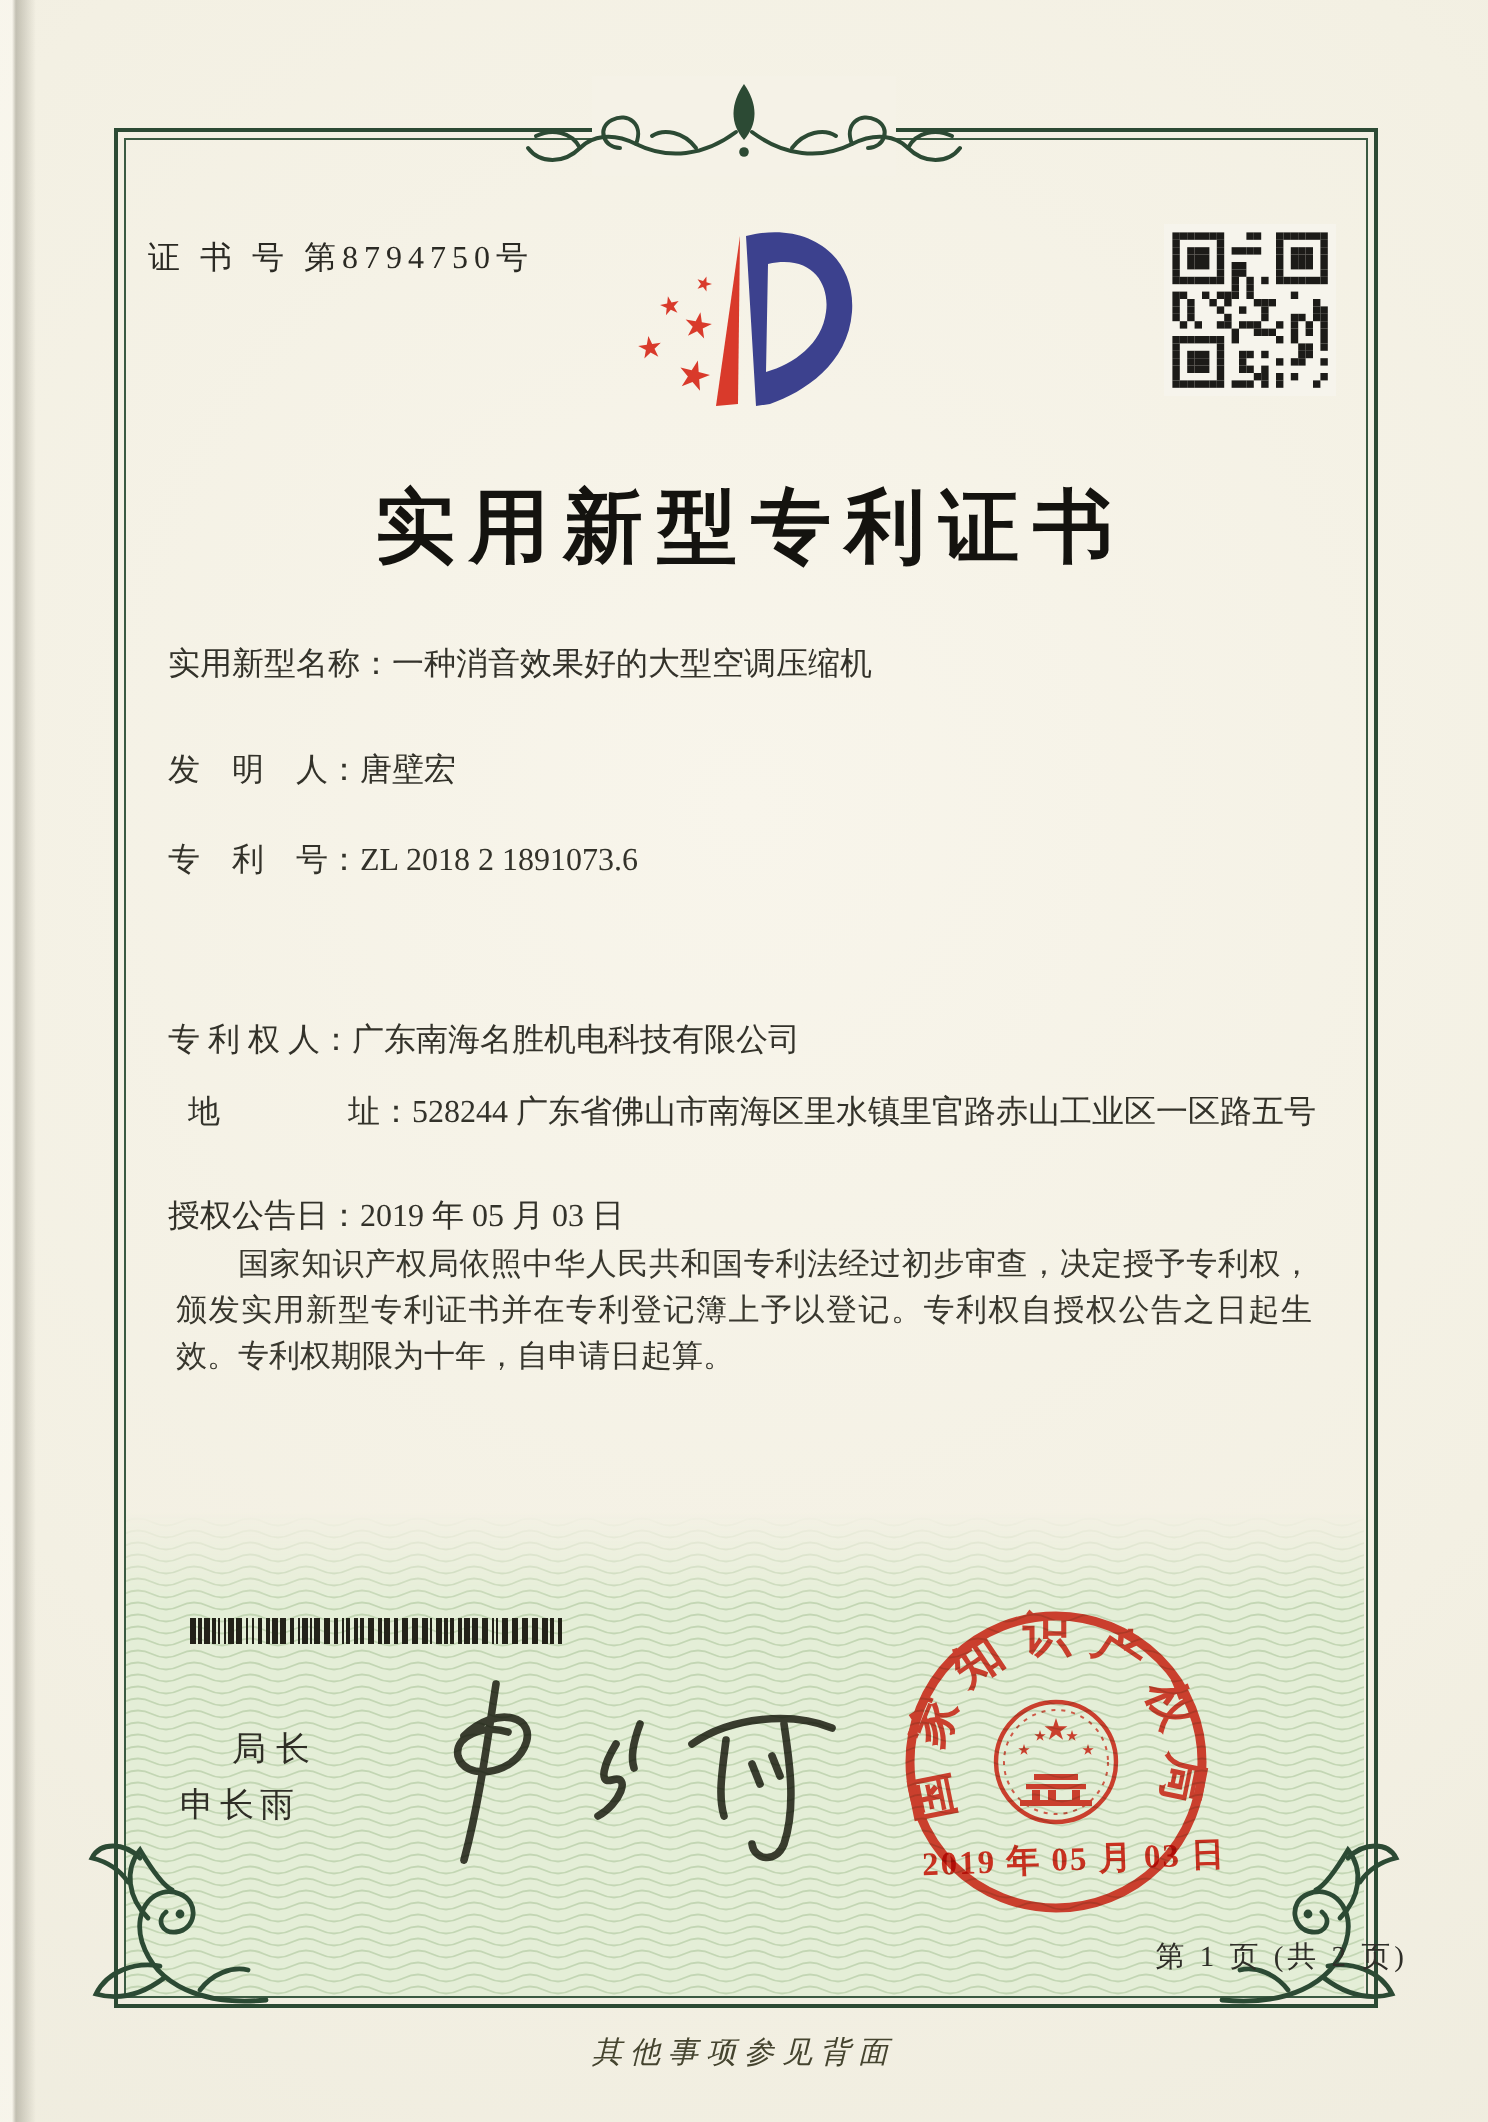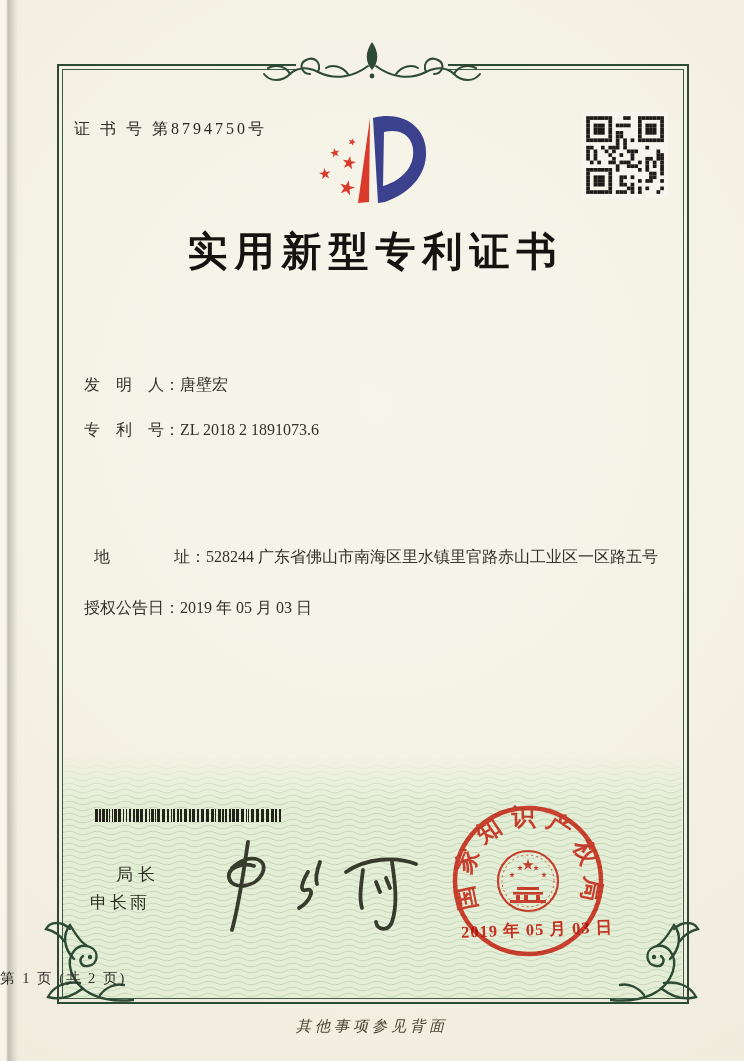--- a/index.html
+++ b/index.html
@@ -16,41 +16,41 @@
     -webkit-mask-image:linear-gradient(180deg,transparent 0,#000 46px);
     mask-image:linear-gradient(180deg,transparent 0,#000 46px);}
   .guilloche svg{position:absolute;inset:0;}
   .crest{position:absolute;left:258px;top:38px;}
   .corner{position:absolute;top:921px;}
   .corner-l{left:40px;}
   .corner-r{left:609px;transform:scaleX(-1);}
   .cert-no{position:absolute;left:74px;top:119px;font-size:16px;letter-spacing:3px;color:#2b2a24;}
   .logo{position:absolute;left:312px;top:106px;}
   .qr{position:absolute;left:582px;top:112px;}
-  .title{position:absolute;left:0;right:0;top:224px;margin:0;text-align:center;
+  .title{position:absolute;left:0;right:0;top:224px;margin:12px;text-align:center;
     font-size:40px;font-weight:700;letter-spacing:7px;padding-left:7px;color:#14130f;}
   .row{position:absolute;left:84px;font-size:16px;white-space:nowrap;color:#33322a;}
   .row .lbl{white-space:pre;}
   .row-name{top:322px}.row-inv{top:375px}.row-pat{top:420px}.row-fil{top:465px}.row-own{top:510px}
   .row-addr{top:544px;white-space:normal;width:578px;line-height:26px;display:flex;margin-left:10px;}
   .row-addr .lbl{flex:0 0 auto;}
   .row-addr .val{flex:1;}
   .row-grant{top:598px;width:600px;}
   .grant-no-pair{position:absolute;left:288px;top:0;}
   .paras{position:absolute;left:88px;top:621px;width:568px;font-size:15.5px;line-height:23px;
     text-align:justify;color:#38372e;}
   .paras p{margin:0;text-indent:2em;}
   .barcode{position:absolute;left:95px;top:809px;}
   .sig-title{position:absolute;left:90px;top:863px;font-size:17px;letter-spacing:5px;color:#2f2e26;margin-left:26px;}
   .sig-name{position:absolute;left:90px;top:891px;font-size:17px;letter-spacing:3px;color:#2f2e26;}
   .sig-svg{position:absolute;left:196px;top:838px;mix-blend-mode:multiply;}
   .seal{position:absolute;left:450px;top:803px;mix-blend-mode:multiply;opacity:.93;}
   .seal-date{position:absolute;left:461px;top:919px;font-size:16.5px;font-weight:700;color:#e03425;
     letter-spacing:1px;transform:rotate(-2deg);mix-blend-mode:multiply;white-space:nowrap;}
-  .page-no{position:absolute;left:0;right:40px;top:969px;text-align:left;font-size:14.5px;
+  .page-no{position:absolute;left:0;right:40px;top:969px;text-align:right;font-size:14.5px;
     letter-spacing:2px;color:#2f2e28;}
   .note{position:absolute;left:0;right:0;top:1017px;text-align:center;font-size:15px;
     letter-spacing:4px;color:#45442f;font-style:italic;}
 </style>
 </head>
 <body>
 
 <div class="page">
 
   <div class="scan-edge"></div>
@@ -352,35 +352,42 @@
       <rect x="33.800000000000004" y="78.2" width="3.7" height="3.7" fill="#1c1b18"></rect>
       <rect x="37.50000000000001" y="78.2" width="3.7" height="3.7" fill="#1c1b18"></rect>
       <rect x="41.2" y="78.2" width="3.7" height="3.7" fill="#1c1b18"></rect>
       <rect x="48.60000000000001" y="78.2" width="3.7" height="3.7" fill="#1c1b18"></rect>
       <rect x="56.00000000000001" y="78.2" width="3.7" height="3.7" fill="#1c1b18"></rect>
       <rect x="74.5" y="78.2" width="3.7" height="3.7" fill="#1c1b18"></rect>
     </svg>
 
   <h1 class="title">实用新型专利证书</h1>
 
+  <div class="row row-name">
+    <span class="lbl">实用新型名称：</span><span class="val">一种消音效果好的大型空调压缩机</span>
+  </div>
   <div class="row row-inv">
     <span class="lbl">发　明　人：</span><span class="val">唐壁宏</span>
   </div>
   <div class="row row-pat">
     <span class="lbl">专　利　号：</span><span class="val">ZL 2018 2 1891073.6</span>
+  </div>
+  <div class="row row-own">
+    <span class="lbl">专 利 权 人：</span><span class="val">广东南海名胜机电科技有限公司</span>
   </div>
   <div class="row row-addr">
     <span class="lbl">地　　　　址：</span>
       <span class="val">528244 广东省佛山市南海区里水镇里官路赤山工业区一区路五号</span>
   </div>
   <div class="row row-grant">
     <span class="lbl">授权公告日：</span><span class="val">2019 年 05 月 03 日</span>
   </div>
 
   <div class="paras">
+    <p>国家知识产权局依照中华人民共和国专利法经过初步审查，决定授予专利权，颁发实用新型专利证书并在专利登记簿上予以登记。专利权自授权公告之日起生效。专利权期限为十年，自申请日起算。</p>
   </div>
 
   <svg class="barcode" id="barcode" width="190" height="13">
       <rect x="0" y="0" width="3" height="13" fill="#232219"></rect>
       <rect x="4" y="0" width="2" height="13" fill="#232219"></rect>
       <rect x="7" y="0" width="3" height="13" fill="#232219"></rect>
       <rect x="11" y="0" width="2" height="13" fill="#232219"></rect>
       <rect x="14" y="0" width="1" height="13" fill="#232219"></rect>
       <rect x="17" y="0" width="1" height="13" fill="#232219"></rect>
       <rect x="19" y="0" width="3" height="13" fill="#232219"></rect>

